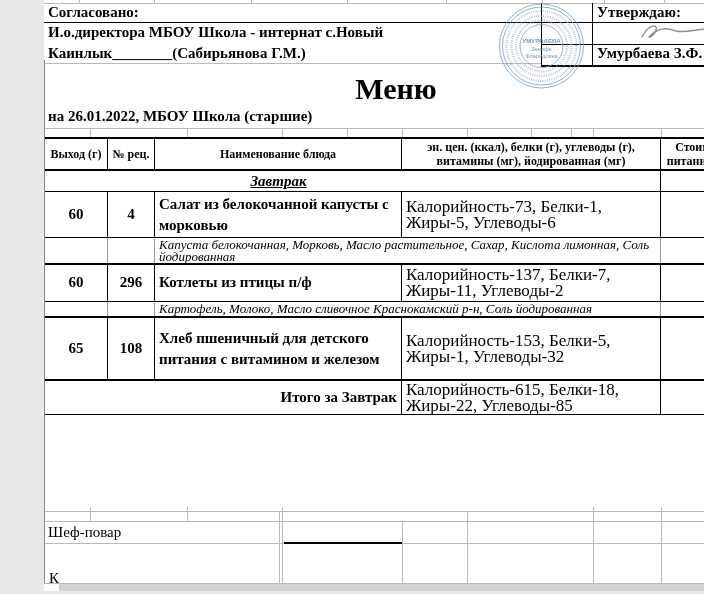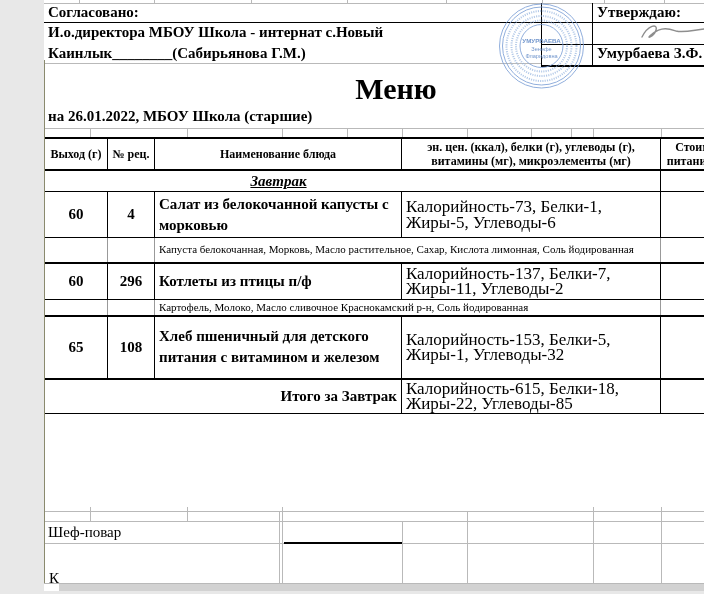--- a/index.html
+++ b/index.html
@@ -21,21 +21,21 @@
 
   table.menu-table { position:absolute; left:0; top:137px; width:704px;
     border-collapse:collapse; table-layout:fixed; }
   table.menu-table td { border:1px solid #000; padding:1px 4px; overflow:hidden; vertical-align:middle; }
   td.hdr { font-weight:bold; font-size:12px; line-height:14px; text-align:center; padding:1px 2px; }
   tr.header-row td { border-top:2px solid #000; border-bottom:2px solid #000; }
   td.num { font-weight:bold; font-size:15px; text-align:center; }
   td.dish { font-weight:bold; font-size:15px; line-height:21px; }
   td.nutr { font-size:17px; line-height:15.5px; }
   tr.ingr td { border-top:1px solid #999; border-left-color:#999; border-right-color:#999; }
-  td.ingr-text { font-size:11px; line-height:11.5px; vertical-align:top; }
+  td.ingr-text { font-style:italic; font-size:13px; line-height:11.5px; vertical-align:top; }
   tr.sep td { border-top:2px solid #000; }
   tr.last td { border-bottom:2px solid #000; }
   td.total-label { font-weight:bold; font-size:15px; text-align:right; vertical-align:top; padding-top:2px; }
   td.total-nutr { vertical-align:top; }
   .zav-wrap { margin-left:110px; width:239px; text-align:center; }
   .zavtrak { font-weight:bold; font-style:italic; text-decoration:underline; font-size:15px; }
 
   .chef-label { position:absolute; left:4px; top:524px; font-size:15px; }
   .partial-text { position:absolute; left:5px; top:570px; font-size:15px; }
   .sign-line { position:absolute; left:240px; top:542px; width:118px; height:2px; background:#000; }
@@ -119,21 +119,21 @@
         <col style="width:47px">
         <col style="width:247px">
       <col style="width:259px">
         <col style="width:88px">
     </colgroup>
     <tbody>
         <tr class="header-row" style="height:30px;">
       <td class="hdr">Выход (г)</td>
       <td class="hdr">№ рец.</td>
       <td class="hdr">Наименование блюда</td>
-      <td class="hdr">эн. цен. (ккал), белки (г), углеводы (г), витамины (мг), микроэлементы (мг)</td>
+      <td class="hdr">эн. цен. (ккал), белки (г), углеводы (г), витамины (мг), йодированная (мг)</td>
       <td class="hdr">Стоимость питания (руб)</td>
     </tr>
     <tr style="height:21px;">
       <td colspan="4">
             <div class="zav-wrap"><span class="zavtrak">Завтрак</span></div>
           </td>
       <td></td>
     </tr>
 
     <tr style="height:46px;">

